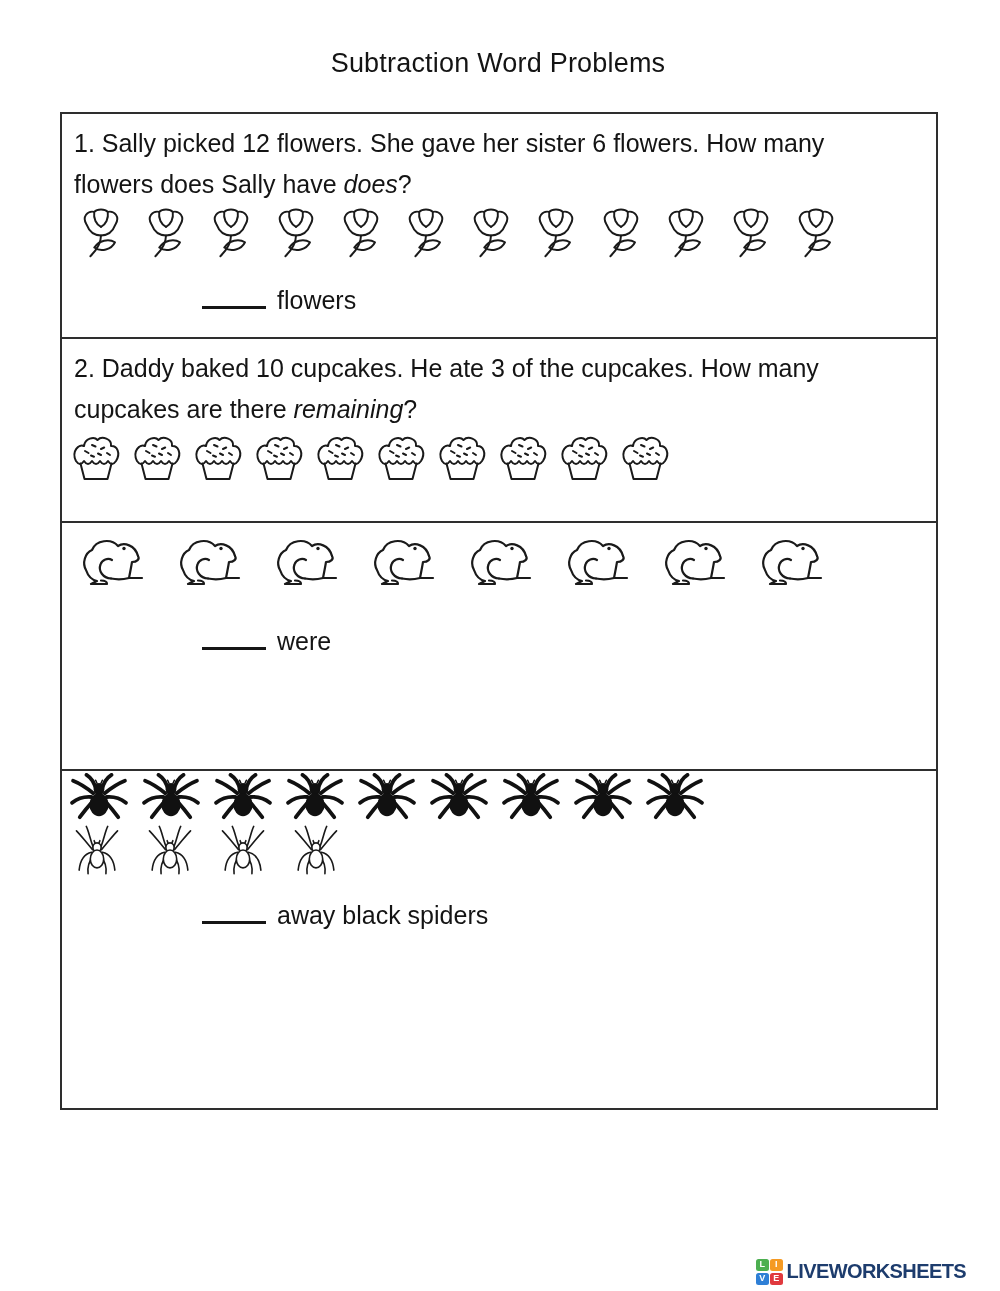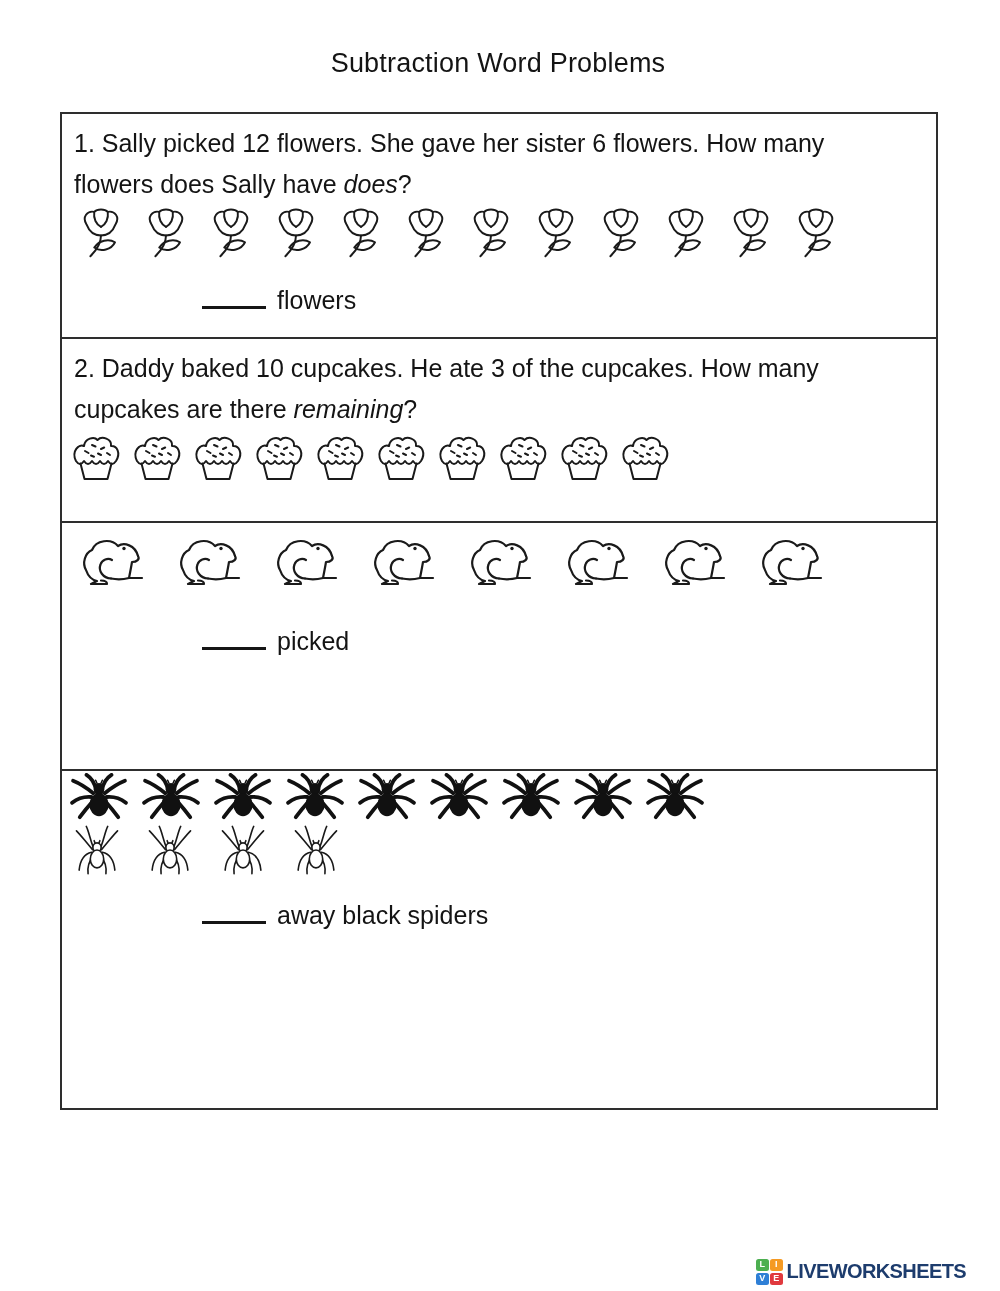--- a/index.html
+++ b/index.html
@@ -294,21 +294,21 @@
           </svg>
           <svg class="icon icon-frog">
             <use href="#sym-frog" xlink:href="#sym-frog"></use>
           </svg>
           <svg class="icon icon-frog">
             <use href="#sym-frog" xlink:href="#sym-frog"></use>
           </svg>
         </div>
       <div class="answer">
         <span class="blank"></span>
-        <span class="alabel">picked</span>
+        <span class="alabel">were</span>
       </div>
     </div>
 
     <div class="row" id="row4">
       <div class="icons icons-spider-black">
           <svg class="icon icon-spider-black">
             <use href="#sym-spider-black" xlink:href="#sym-spider-black"></use>
           </svg>
           <svg class="icon icon-spider-black">
             <use href="#sym-spider-black" xlink:href="#sym-spider-black"></use>

